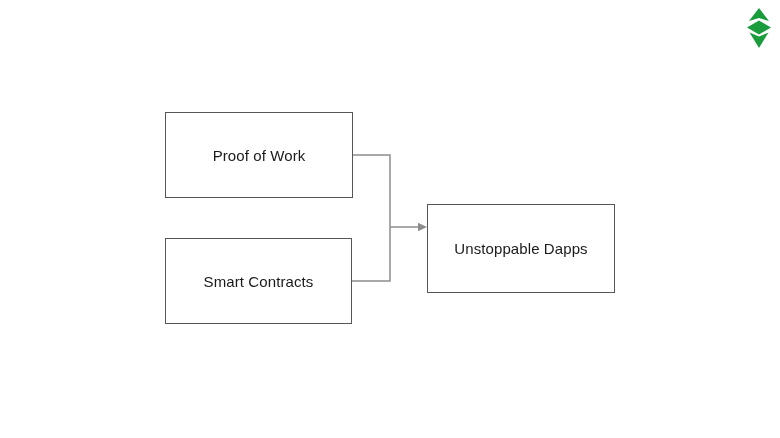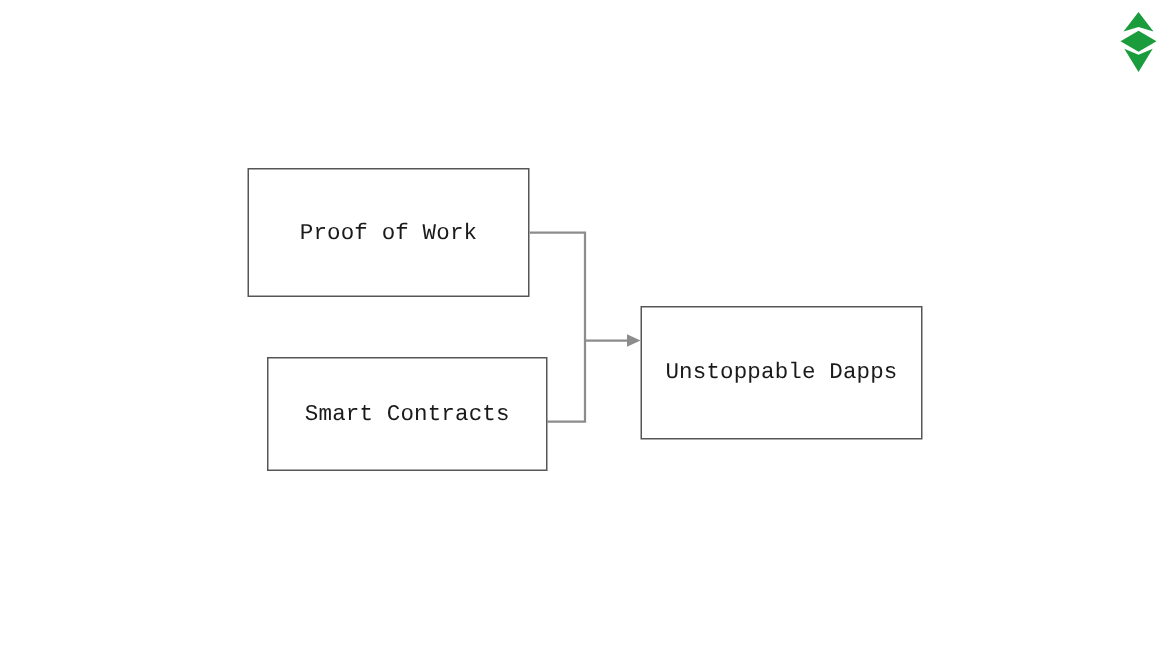--- a/index.html
+++ b/index.html
@@ -16,30 +16,29 @@
     overflow: hidden;
   }
   .node {
     position: absolute;
     box-sizing: border-box;
     background: #ffffff;
     border: 1px solid #565656;
     display: flex;
     align-items: center;
     justify-content: center;
-    font-family: Liberation Mono, monospace;
   }
   .node .label {
     font-size: 15px;
     color: #1a1a1a;
     letter-spacing: 0.1px;
     white-space: nowrap;
   }
   .node-proof-of-work   { left: 165px; top: 112px; width: 188px; height: 86px; }
-  .node-smart-contracts { left: 178px; top: 238px; width: 187px; height: 76px; }
+  .node-smart-contracts { left: 165px; top: 238px; width: 187px; height: 86px; }
   .node-unstoppable-dapps { left: 427px; top: 183px; width: 188px; height: 89px; margin-top: 21px; }
   .connector-layer {
     position: absolute;
     left: 0; top: 0;
     width: 780px; height: 438px;
     pointer-events: none;
   }
   .logo {
     position: absolute;
     left: 746px;

